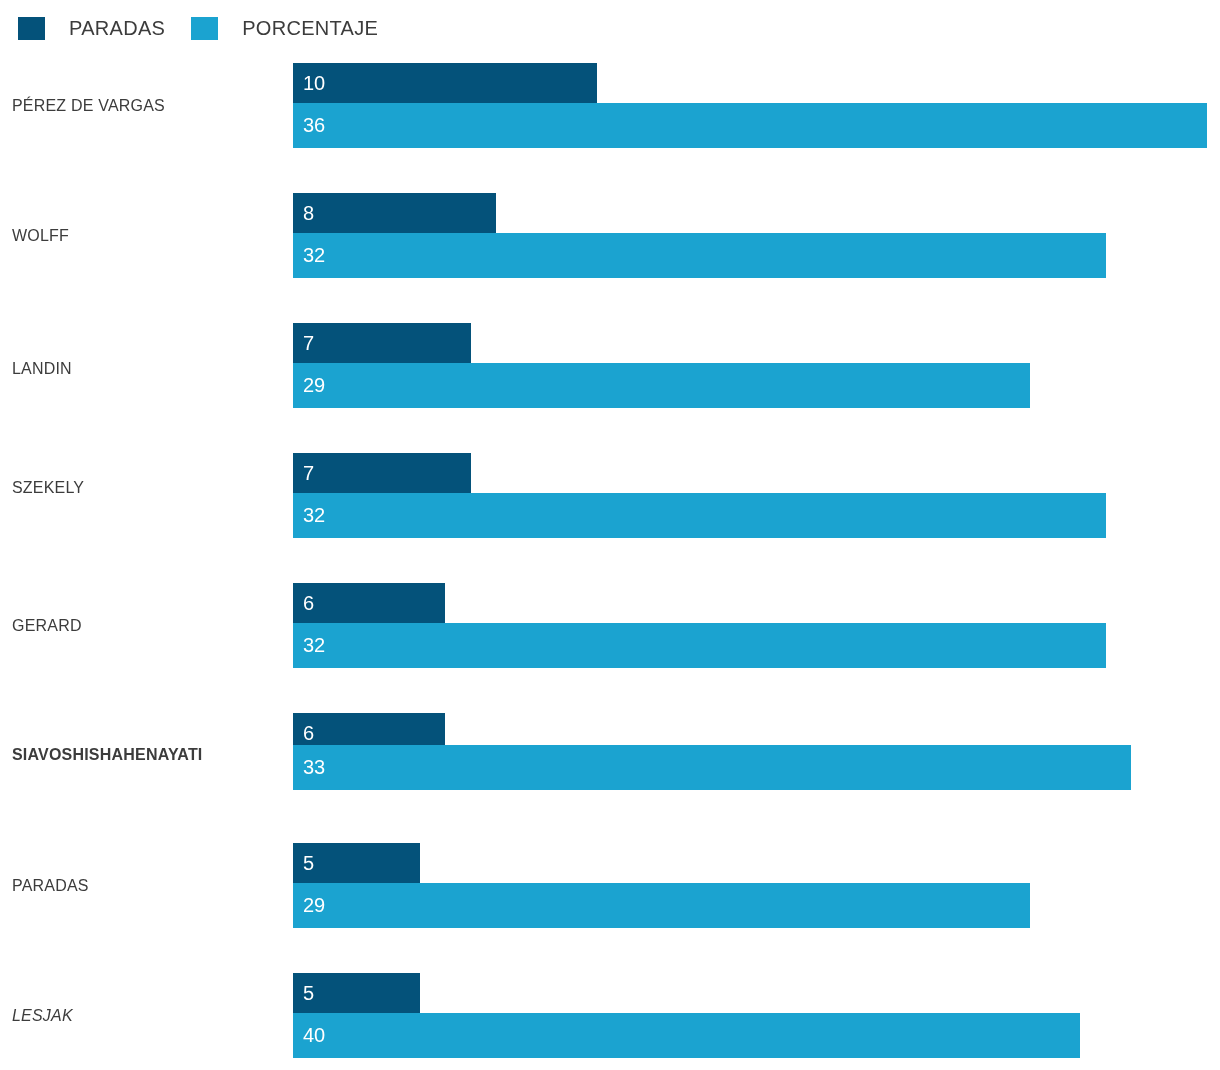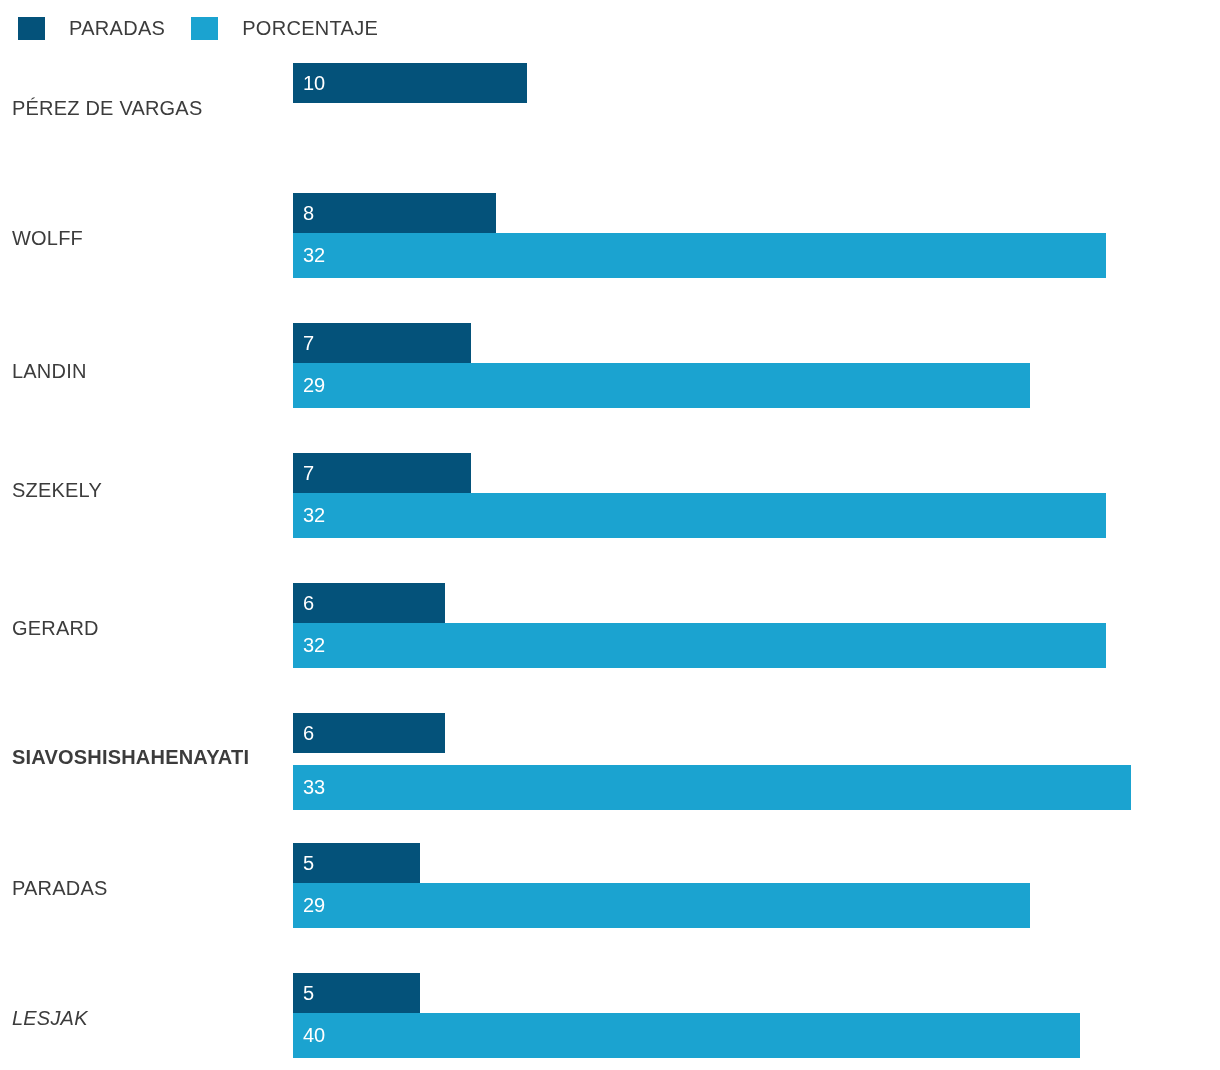--- a/index.html
+++ b/index.html
@@ -52,21 +52,21 @@
   }
   .row-group {
     position: absolute;
     left: 0;
     width: 1220px;
   }
   .row-label {
     position: absolute;
     left: 12px;
     width: 272px;
-    font-size: 20px;
+    font-size: 16px;
     color: #3c3c3c;
     letter-spacing: 0.2px;
     white-space: nowrap;
     line-height: 1;
   }
   .bar {
     position: absolute;
     left: 293px;
     display: block;
     overflow: hidden;
@@ -100,22 +100,25 @@
   </div>
   <div class="legend-item">
     <span class="legend-swatch" style="background: rgb(27, 163, 208);"></span>
     <span class="legend-label">PORCENTAJE</span>
   </div>
 </div>
 
 <div id="chart">
     <div class="row-group" style="top: 63px; height: 85px;">
       <div class="row-label" style="top: 34.5px;">PÉREZ DE VARGAS</div>
-      <div class="bar bar-primary" style="top: 0px; height: 40px; width: 234px; background: rgb(4, 82, 122);">
+      <div class="bar bar-primary" style="top: 0px; height: 40px; width: 304px; background: rgb(4, 82, 122);">
         <span class="bar-value">10</span>
+      </div>
+      <div class="bar bar-secondary" style="top: 40px; height: 45px; width: 914px; background: rgb(27, 163, 208);">
+        <span class="bar-value">36</span>
       </div>
     </div>
     <div class="row-group" style="top: 193px; height: 85px;">
       <div class="row-label" style="top: 34.5px;">WOLFF</div>
       <div class="bar bar-primary" style="top: 0px; height: 40px; width: 203px; background: rgb(4, 82, 122);">
         <span class="bar-value">8</span>
       </div>
       <div class="bar bar-secondary" style="top: 40px; height: 45px; width: 813px; background: rgb(27, 163, 208);">
         <span class="bar-value">32</span>
       </div>
@@ -145,21 +148,21 @@
       </div>
       <div class="bar bar-secondary" style="top: 40px; height: 45px; width: 813px; background: rgb(27, 163, 208);">
         <span class="bar-value">32</span>
       </div>
     </div>
     <div class="row-group" style="top: 713px; height: 85px;">
       <div class="row-label" style="top: 34px; font-weight: bold;">SIAVOSHISHAHENAYATI</div>
       <div class="bar bar-primary" style="top: 0px; height: 40px; width: 152px; background: rgb(4, 82, 122);">
         <span class="bar-value">6</span>
       </div>
-      <div class="bar bar-secondary" style="top: 52px; height: 45px; width: 838px; background: rgb(27, 163, 208);">
+      <div class="bar bar-secondary" style="top: 32px; height: 45px; width: 838px; background: rgb(27, 163, 208);">
         <span class="bar-value">33</span>
       </div>
     </div>
     <div class="row-group" style="top: 843px; height: 85px;">
       <div class="row-label" style="top: 34.5px;">PARADAS</div>
       <div class="bar bar-primary" style="top: 0px; height: 40px; width: 127px; background: rgb(4, 82, 122);">
         <span class="bar-value">5</span>
       </div>
       <div class="bar bar-secondary" style="top: 40px; height: 45px; width: 737px; background: rgb(27, 163, 208);">
         <span class="bar-value">29</span>

